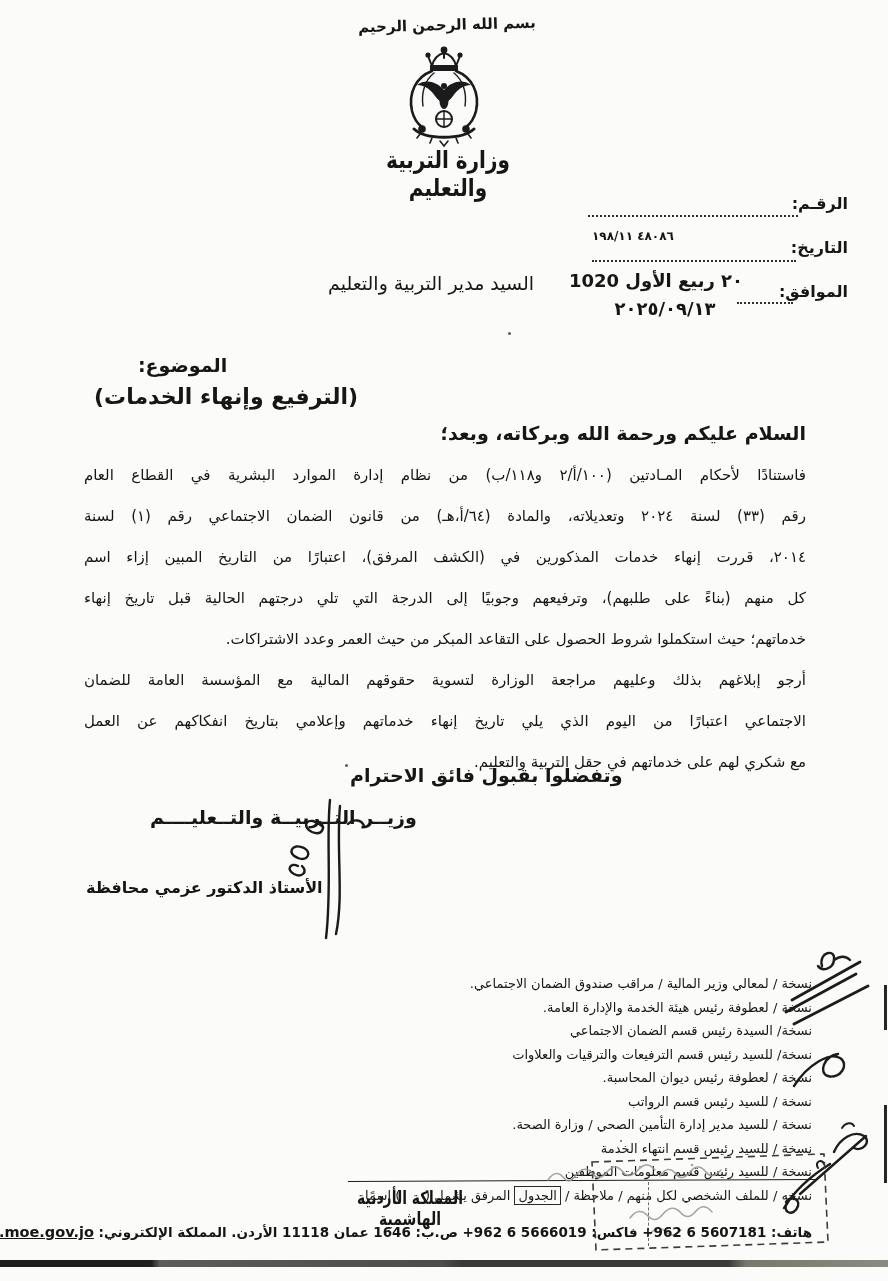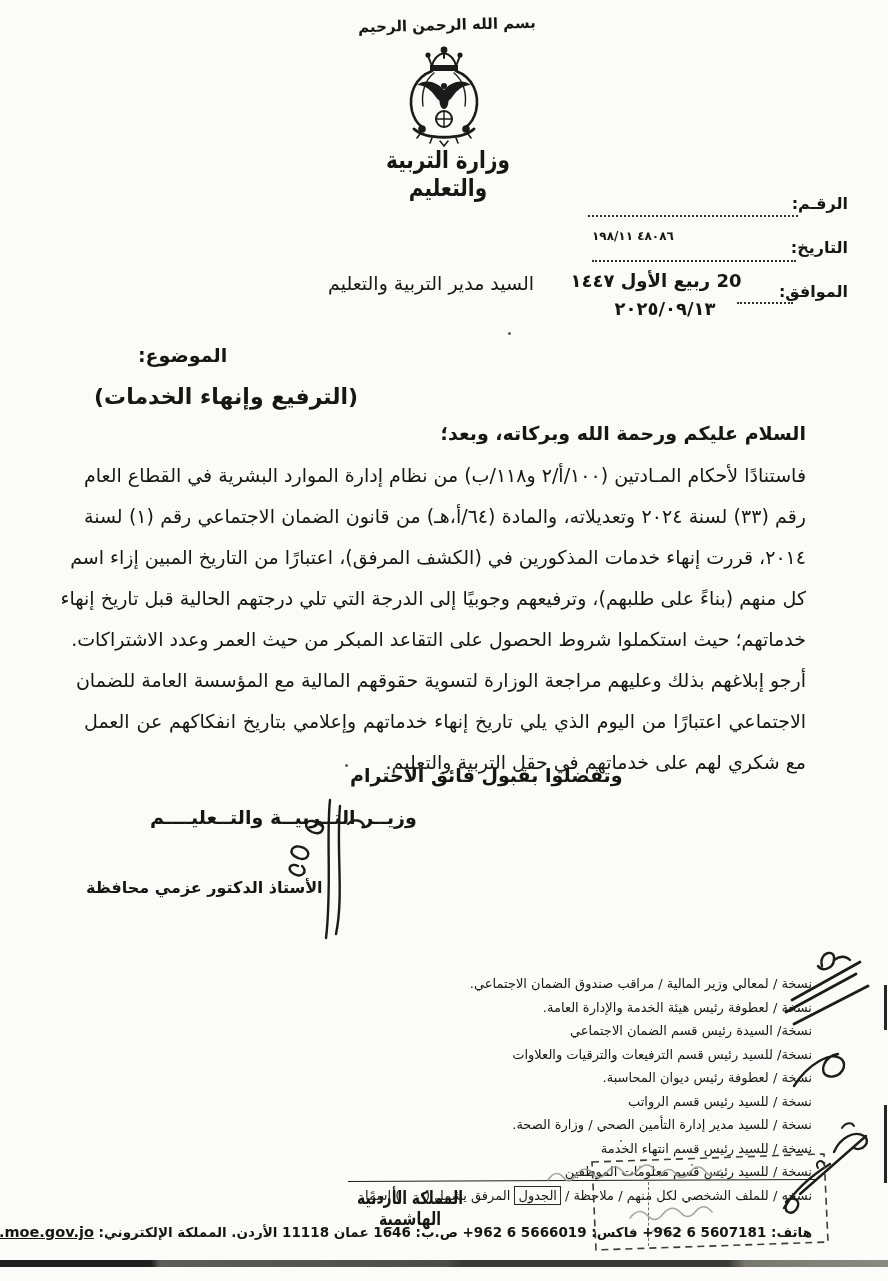--- a/index.html
+++ b/index.html
@@ -23,25 +23,25 @@
   .ref-label{right:40px;font-size:16px;font-weight:bold;}
   .dotline{border-bottom:2px dotted #2e2e2e;height:1px;}
   .refnum-line{left:588px;top:214px;width:210px;}
   .date-line{left:592px;top:259px;width:204px;}
   .mow-line{left:737px;top:301px;width:56px;}
   .refnum-val{left:592px;top:229px;width:204px;text-align:left;font-size:12px;font-weight:bold;letter-spacing:2px;}
   .hijri{left:568px;top:270px;width:176px;text-align:center;font-size:18px;font-weight:bold;}
   .greg{left:590px;top:298px;width:150px;text-align:center;font-size:18px;font-weight:bold;letter-spacing:2px;}
 
   .addressee{left:328px;top:272px;font-size:19px;font-weight:normal;}
-  .subject-label{left:138px;top:344px;font-size:19px;font-weight:bold;}
+  .subject-label{left:138px;top:354px;font-size:19px;font-weight:bold;}
   .subject-value{left:94px;top:384px;font-size:22px;font-weight:bold;}
   .salutation{right:82px;top:422px;font-size:19px;font-weight:bold;}
 
-  .body-block{left:84px;top:455px;width:722px;font-size:19px;}
+  .body-block{left:84px;top:455px;width:722px;font-size:15px;}
   .body-line{height:41px;line-height:41px;text-align:justify;text-align-last:justify;white-space:nowrap;}
   .body-line.para-end{text-align-last:right;}
 
   .closing{left:350px;top:764px;font-size:19px;font-weight:bold;}
   .minister-title{left:150px;top:806px;font-size:19px;font-weight:bold;}
   .signature{left:252px;top:796px;width:150px;height:145px;}
   .minister-name{left:86px;top:878px;font-size:16px;font-weight:bold;}
 
   .copies{right:76px;top:972px;width:560px;font-size:13px;text-align:right;}
   .copies .copy-line{height:23.5px;line-height:23.5px;white-space:nowrap;}
@@ -99,21 +99,21 @@
 
 <div class="abs ref-label" style="top:194px;">الرقـم:</div>
 <div class="abs dotline refnum-line"></div>
 
 <div class="abs ref-label" style="top:238px;">التاريخ:</div>
 <div class="abs dotline date-line"></div>
 <div class="abs refnum-val ltr">٤٨٠٨٦ ١٩٨/١١</div>
 
 <div class="abs ref-label" style="top:282px;">الموافق:</div>
 <div class="abs dotline mow-line"></div>
-<div class="abs hijri rtl">20 ربيع الأول ١٤٤٧</div>
+<div class="abs hijri rtl">٢٠ ربيع الأول 1020</div>
 <div class="abs greg ltr">٢٠٢٥/٠٩/١٣</div>
 
 <div class="abs addressee">السيد مدير التربية والتعليم</div>
 <div class="abs subject-label">الموضوع:</div>
 <div class="abs subject-value">(الترفيع وإنهاء الخدمات)</div>
 <div class="abs salutation">السلام عليكم ورحمة الله وبركاته، وبعد؛</div>
 
 <div class="abs body-block rtl">
   <div class="body-line">فاستنادًا لأحكام المـادتين (١٠٠/أ/٢ و١١٨/ب) من نظام إدارة الموارد البشرية في القطاع العام</div>
   <div class="body-line">رقم (٣٣) لسنة ٢٠٢٤ وتعديلاته، والمادة (٦٤/أ،هـ) من قانون الضمان الاجتماعي رقم (١) لسنة</div>

